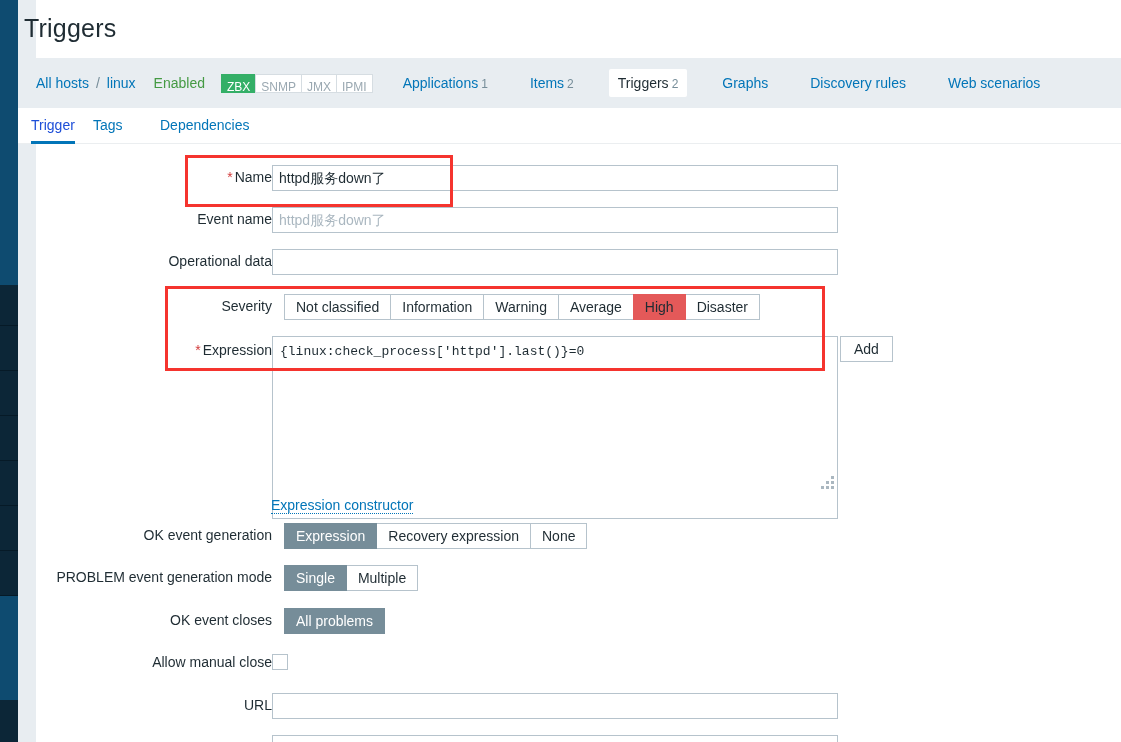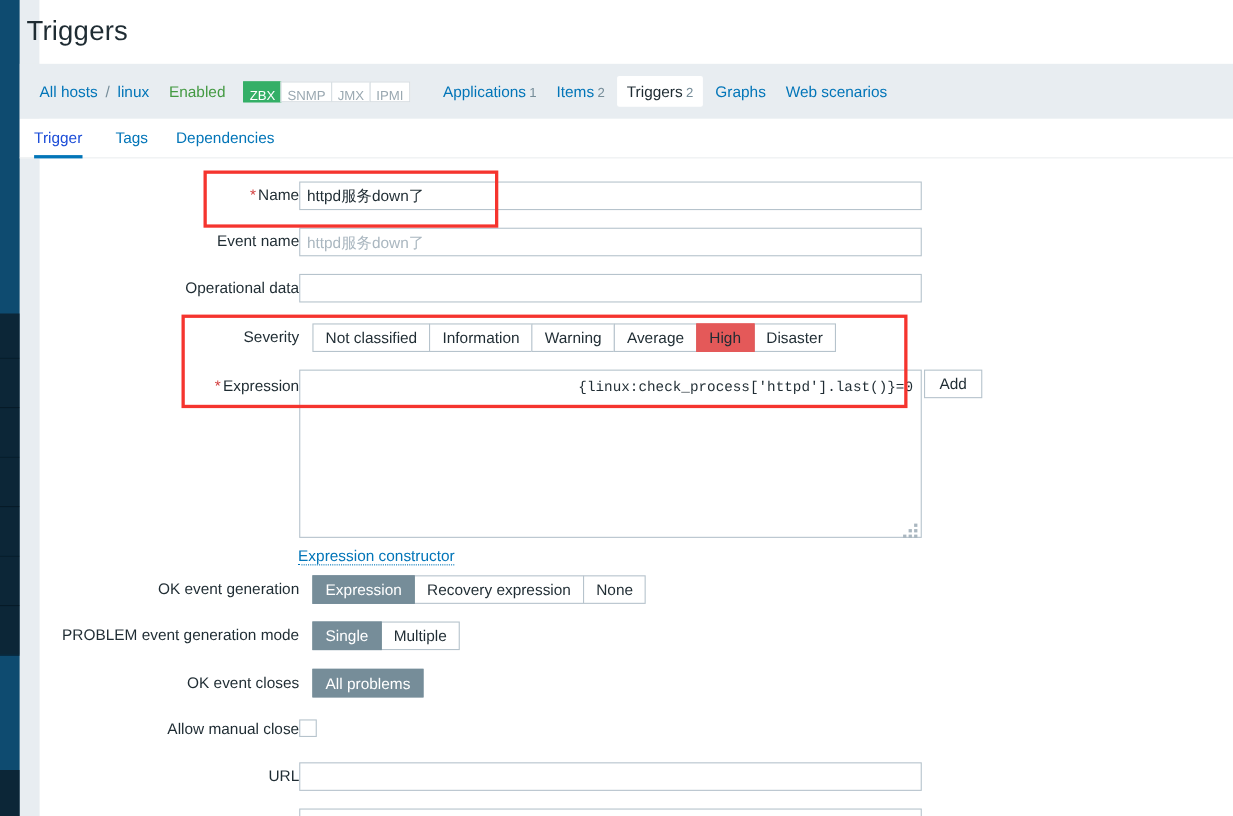--- a/index.html
+++ b/index.html
@@ -62,21 +62,21 @@
     font-size: 12px; line-height: 18px; height: 19px;
     padding: 3px 5px; border: 1px solid #d6dde2;
     color: #9aa8b1; background: #ffffff;
     margin-left: -1px;
   }
   .iftag.on {
     background: #34af67; color: #ffffff; border-color: #34af67;
     font-weight: normal;
   }
 
-  .crumb-tabs { display: flex; align-items: center; margin-left: 21px; }
+  .crumb-tabs { display: flex; align-items: center; margin-left: 21px; gap: 24px; }
   .crumb-tab {
     font-size: 14px; color: #0275b8; cursor: pointer;
     padding: 0 9px; height: 50px; line-height: 50px; white-space: nowrap;
   }
   .crumb-tab .cnt { color: #768d99; font-size: 12px; margin-left: 3px; }
   .crumb-tab.sel {
     background: #ffffff; color: #1f2c33;
     height: 28px; line-height: 28px; border-radius: 2px;
     margin: 0 2px;
   }
@@ -221,29 +221,32 @@
         <span class="crumb-tab">
           <span>Items</span><span class="cnt">2</span>
         </span>
         <span class="crumb-tab sel">
           <span>Triggers</span><span class="cnt">2</span>
         </span>
         <span class="crumb-tab">
           <span>Graphs</span>
         </span>
         <span class="crumb-tab">
+          <span>Discovery rules</span>
+        </span>
+        <span class="crumb-tab">
           <span>Web scenarios</span>
         </span>
       </span>
     </div>
   </div>
 
   <div class="formtabs">
     <div class="formtab active" style="left:13px;">Trigger</div>
-    <div class="formtab" style="left:87px;">Tags</div>
+    <div class="formtab" style="left:75px;">Tags</div>
     <div class="formtab" style="left:142px;">Dependencies</div>
   </div>
 
   <div class="form">
 
     <div class="row" style="top:21px;">
       <div class="lbl" style="top:4px;">
         <span class="req">*</span><span>Name</span>
       </div>
       <div class="inp" style="top:0px;width:566px;">httpd服务down了</div>
@@ -268,21 +271,21 @@
         <div class="seg-btn">Average</div>
         <div class="seg-btn sel-high">High</div>
         <div class="seg-btn">Disaster</div>
       </div>
     </div>
 
     <div class="row" style="top:192px;">
       <div class="lbl" style="top:6px;">
         <span class="req">*</span><span>Expression</span>
       </div>
-      <div class="ta" style="top:0px;width:566px;height:153px;text-align:right;">{linux:check_process['httpd'].last()}=0</div>
+      <div class="ta" style="top:0px;width:566px;height:183px;">{linux:check_process['httpd'].last()}=0</div>
       <div class="ta-grip" style="left:822px;top:140px;width:14px;height:14px;">
         <i style="left:9px;top:0px;"></i>
         <i style="left:4px;top:5px;"></i>
           <i style="left:9px;top:5px;"></i>
         <i style="left:-1px;top:10px;"></i>
           <i style="left:4px;top:10px;"></i>
           <i style="left:9px;top:10px;"></i>
       </div>
       <div class="btn-add" style="left:840px;top:0px;">Add</div>
       <div class="link-dotted" style="left:271px;top:161px;">Expression constructor</div>

